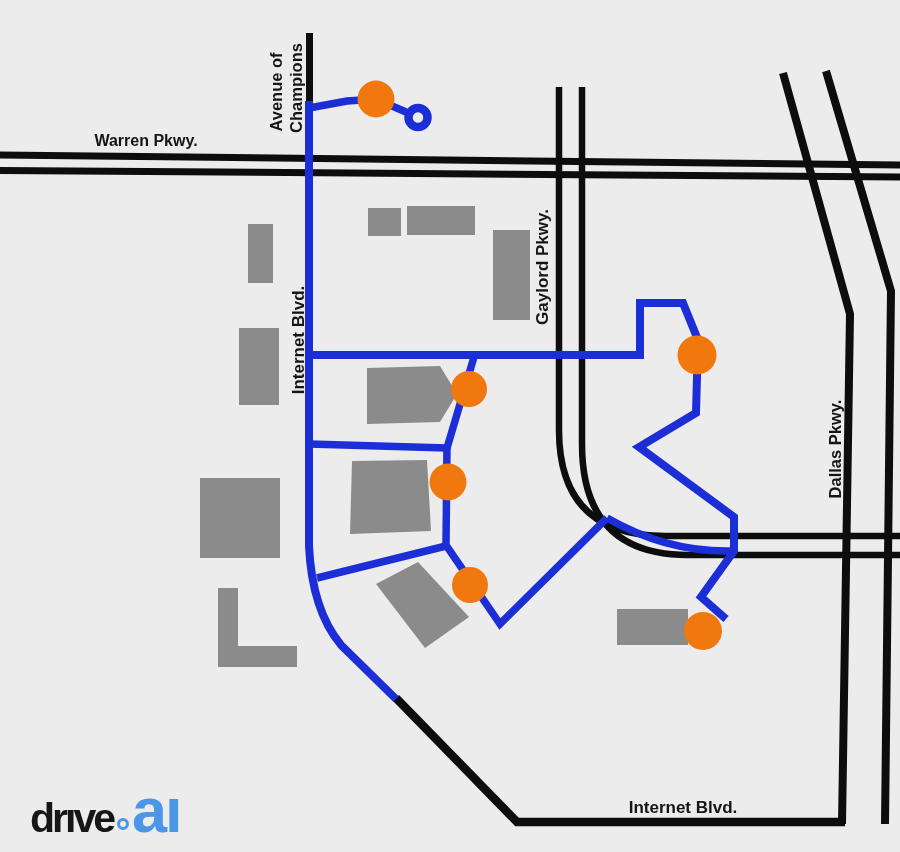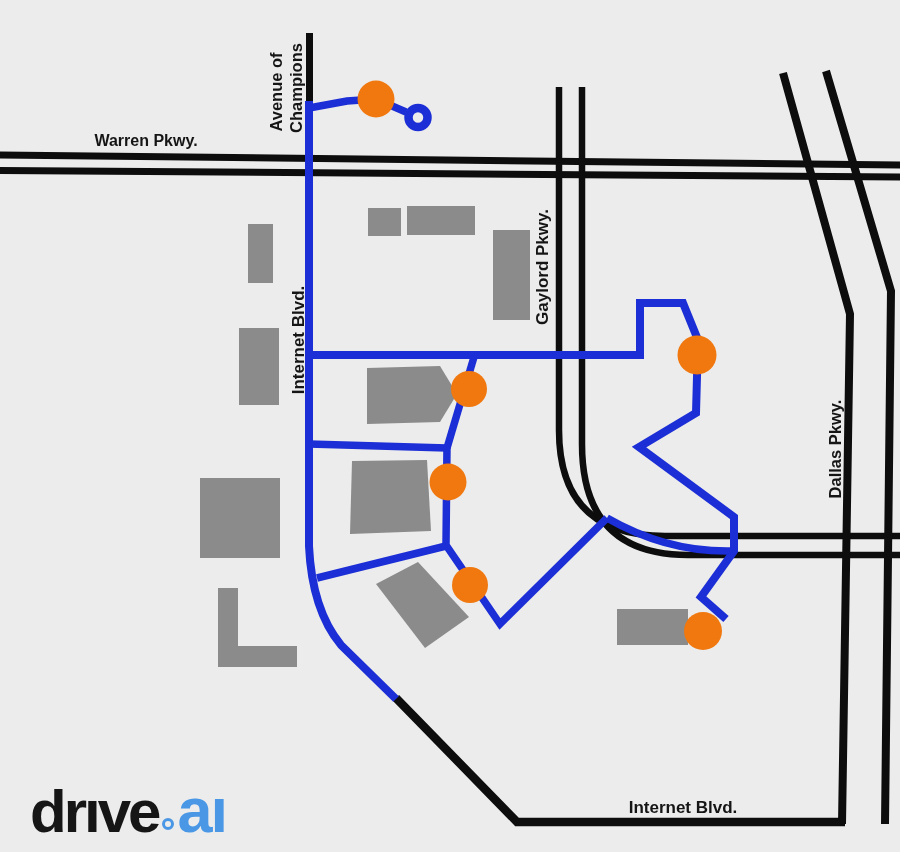--- a/index.html
+++ b/index.html
@@ -12,21 +12,21 @@
   .street-label{
     font-family:"Liberation Sans", sans-serif;
     font-weight:700;
     fill:#151515;
   }
   .logo{
     position:absolute;left:30px;top:779px;white-space:nowrap;line-height:1;
   }
   .logo .word{
     font-family:"Liberation Sans", sans-serif;
-    font-weight:800;font-size:60px;letter-spacing:-3px;color:#161616;
+    font-weight:800;font-size:41px;letter-spacing:-3px;color:#161616;
   }
   .logo .dot{
     display:inline-block;width:6px;height:6px;
     border:3.5px solid #4a97e6;border-radius:50%;
     margin:0 3px 2px 4px;
   }
   .logo .tld{
     font-family:"Liberation Sans", sans-serif;
     font-weight:800;font-size:63px;letter-spacing:-2px;color:#4a97e6;text-align:center;
   }

